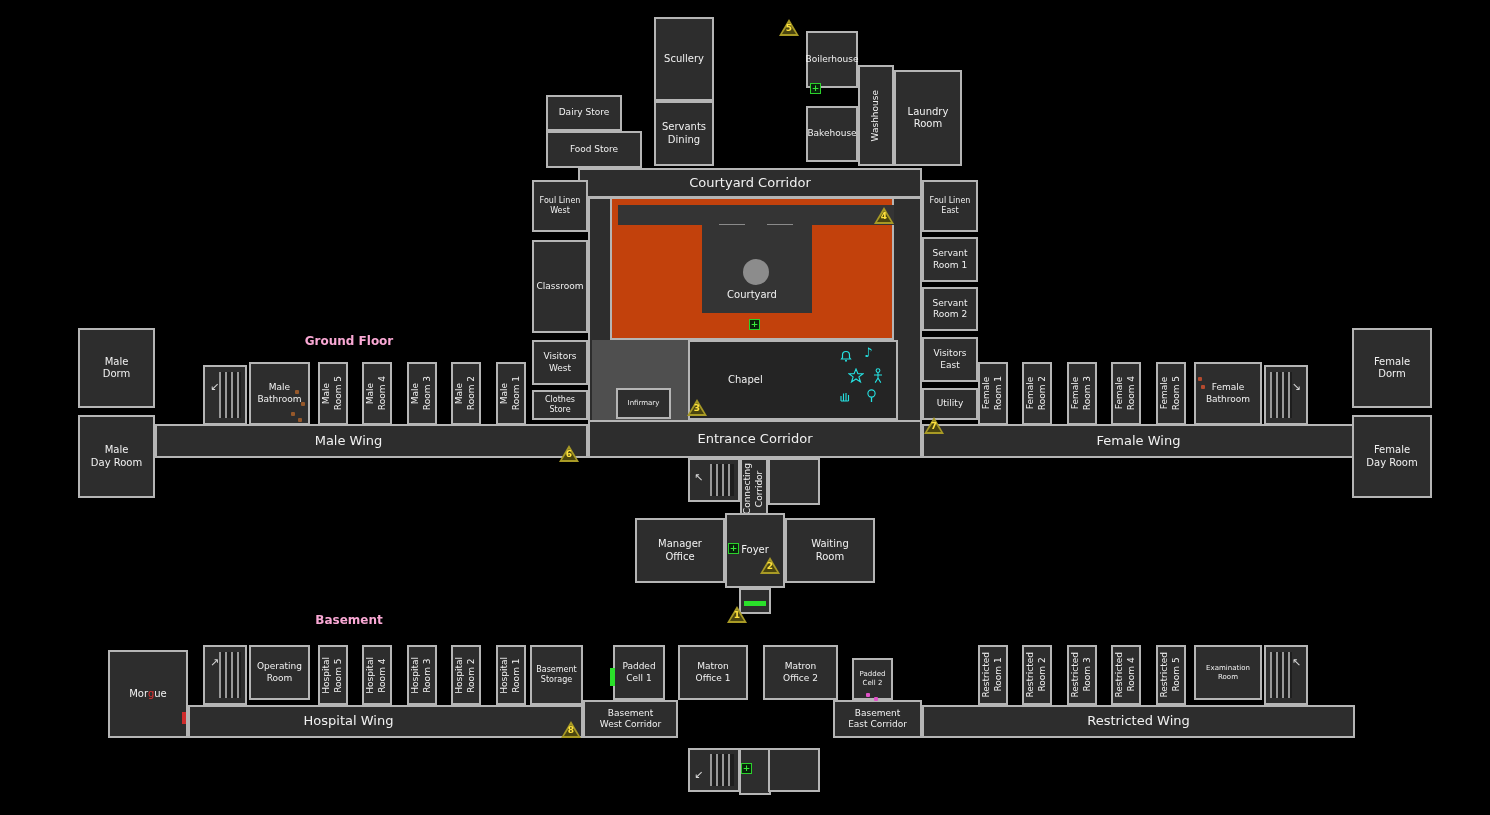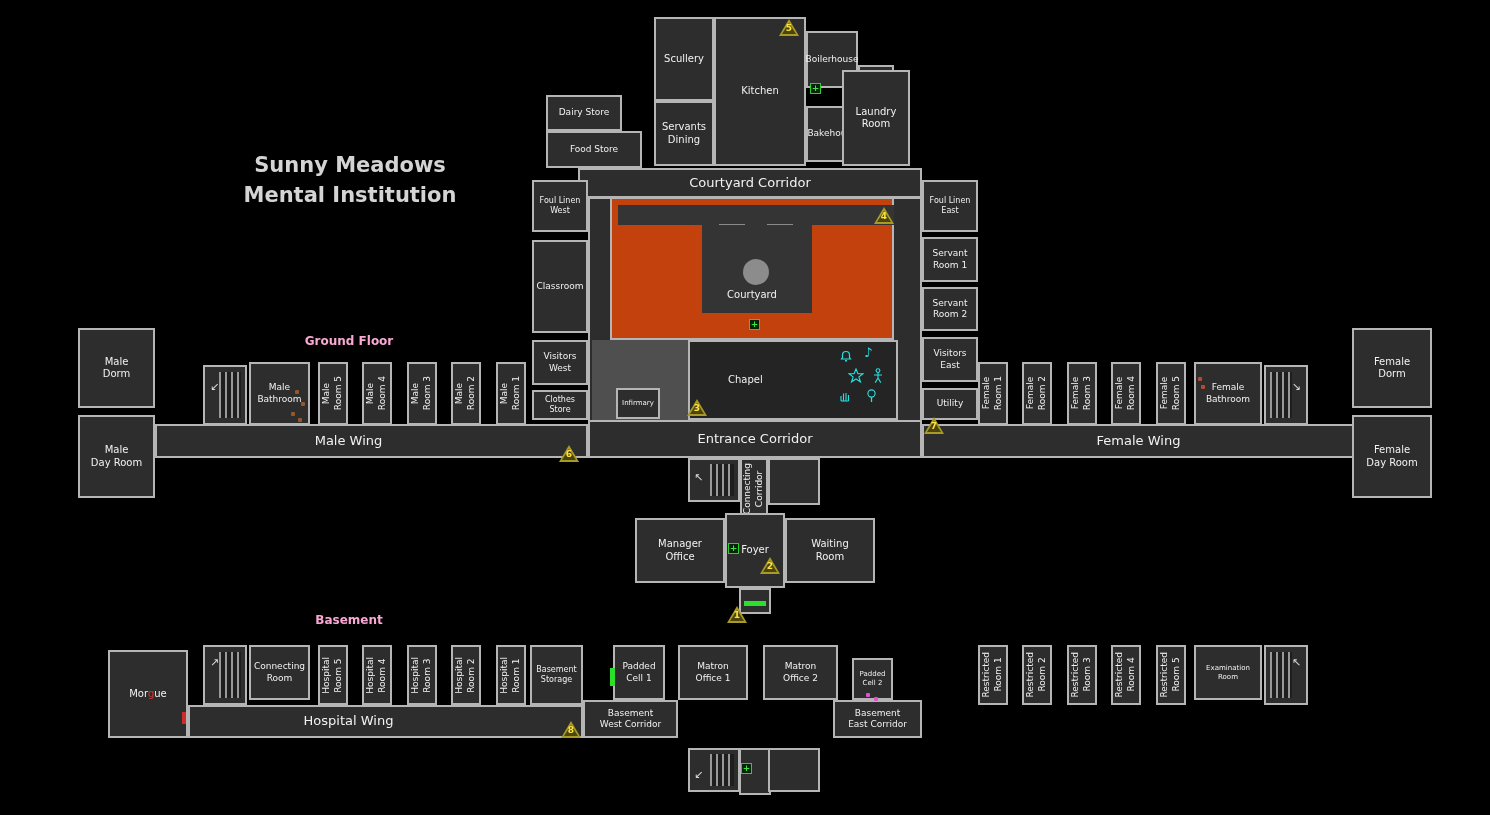--- a/index.html
+++ b/index.html
@@ -43,45 +43,40 @@
   .cyan{position:absolute;color:#25e2e2;z-index:4;line-height:1;}
   .red-dash{position:absolute;background:#cf2b2b;z-index:4;}
   .accent-red{color:#e03030;}
   svg.ci{display:block;}
 </style>
 </head>
 <body>
 
 <div id="map">
 
-  <div class="title">Sunny Meadows
-Mental Institution</div>
   <div class="floor-label" style="left:279px;top:334px;">Ground Floor</div>
   <div class="floor-label" style="left:279px;top:613px;">Basement</div>
 
   <div class="room" style="left:654px;top:17px;width:60px;height:84px">
       <span class="lbl">Scullery</span>
     </div>
   <div class="room" style="left:654px;top:101px;width:60px;height:65px">
       <span class="lbl">Servants
 Dining</span>
     </div>
-  <div class="room" style="left:714px;top:17px;width:92px;height:149px">
-      <span class="lbl">Kitchen</span>
-    </div>
   <div class="room f9" style="left:806px;top:31px;width:52px;height:57px">
       <span class="lbl">Boilerhouse</span>
     </div>
   <div class="room f9" style="left:806px;top:106px;width:52px;height:56px">
       <span class="lbl">Bakehouse</span>
     </div>
   <div class="room vert" style="left:858px;top:65px;width:36px;height:101px">
       <span class="lbl">Washhouse</span>
     </div>
-  <div class="room" style="left:842px;top:70px;width:68px;height:96px">
+  <div class="room" style="left:894px;top:70px;width:68px;height:96px">
       <span class="lbl">Laundry
 Room</span>
     </div>
   <div class="room f9" style="left:546px;top:95px;width:76px;height:36px">
       <span class="lbl">Dairy Store</span>
     </div>
   <div class="room f9" style="left:546px;top:131px;width:96px;height:37px">
       <span class="lbl">Food Store</span>
     </div>
   <div class="room cor" style="left:578px;top:168px;width:344px;height:30px">
@@ -128,21 +123,21 @@
         </svg>
     </span>
     <span class="cyan" style="left:176px;top:47px">
       <svg class="ci" width="11" height="14" viewBox="0 0 11 14">
           <circle cx="5.5" cy="4.5" r="3.6" fill="none" stroke="#25e2e2" stroke-width="1.1"></circle>
           <path d="M5.5 8.2V13" stroke="#25e2e2" stroke-width="1.3"></path>
         </svg>
     </span>
   </div>
 
-  <div class="room f7" style="left:616px;top:388px;width:44px;height:31px">
+  <div class="room f7" style="left:616px;top:388px;width:55px;height:31px">
       <span class="lbl">Infirmary</span>
     </div>
   <div class="room cor" style="left:588px;top:420px;width:334px;height:38px">
       <span class="lbl">Entrance Corridor</span>
     </div>
 
   <div class="room f8" style="left:532px;top:180px;width:56px;height:52px">
       <span class="lbl">Foul Linen
 West</span>
     </div>
@@ -291,21 +286,21 @@
     <span class="red-dash" style="left:72px;top:60px;width:4px;height:12px"></span>
   </div>
   <div class="room cor" style="left:188px;top:705px;width:395px;height:33px;padding-right:74px">
       <span class="lbl">Hospital Wing</span>
     </div>
   <div class="room block" style="left:203px;top:645px;width:44px;height:60px">
     <div class="hatch" style="right:4px;top:5px;bottom:5px;width:22px"></div>
     <span class="arrow" style="left:5px;top:10px">↗</span>
   </div>
   <div class="room f9" style="left:249px;top:645px;width:61px;height:55px">
-      <span class="lbl">Connecting
+      <span class="lbl">Operating
 Room</span>
     </div>
   <div class="room vert" style="left:318px;top:645px;width:30px;height:60px">
       <span class="lbl">Hospital
 Room 5</span>
     </div>
   <div class="room vert" style="left:362px;top:645px;width:30px;height:60px">
       <span class="lbl">Hospital
 Room 4</span>
     </div>
@@ -343,20 +338,23 @@
     </div>
   <div class="room f7" style="left:852px;top:658px;width:41px;height:42px">
     <span class="lbl">Padded
 Cell 2</span>
     <span class="dot" style="left:12px;top:33px;background:#e052c8"></span>
     <span class="dot" style="left:20px;top:37px;background:#e052c8"></span>
   </div>
   <div class="room f9" style="left:833px;top:700px;width:89px;height:38px">
       <span class="lbl">Basement
 East Corridor</span>
+    </div>
+  <div class="room cor" style="left:922px;top:705px;width:433px;height:33px">
+      <span class="lbl">Restricted Wing</span>
     </div>
   <div class="room vert f8" style="left:978px;top:645px;width:30px;height:60px">
       <span class="lbl">Restricted
 Room 1</span>
     </div>
   <div class="room vert f8" style="left:1022px;top:645px;width:30px;height:60px">
       <span class="lbl">Restricted
 Room 2</span>
     </div>
   <div class="room vert f8" style="left:1067px;top:645px;width:30px;height:60px">

